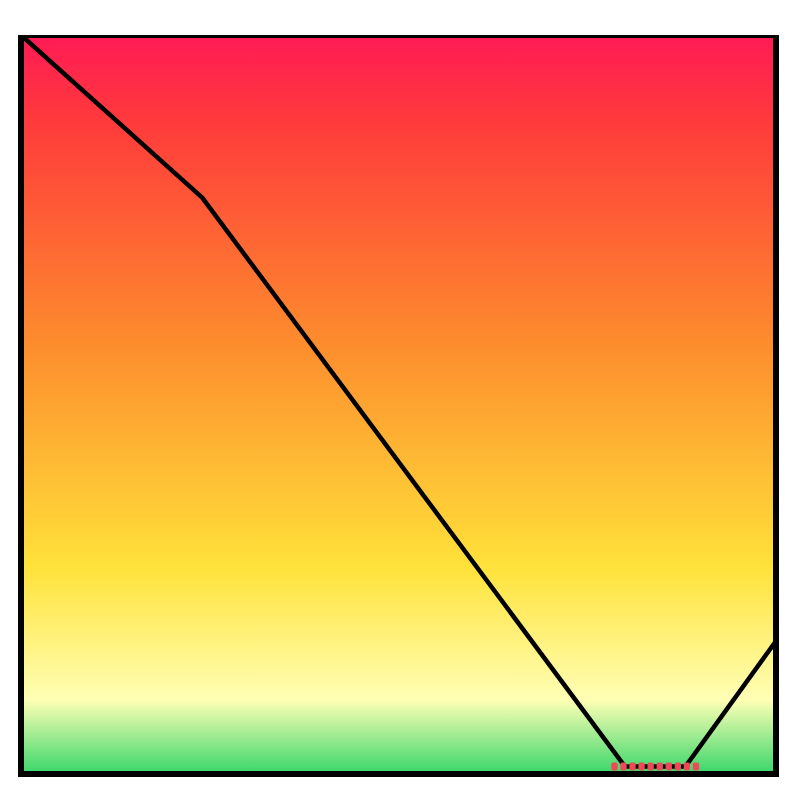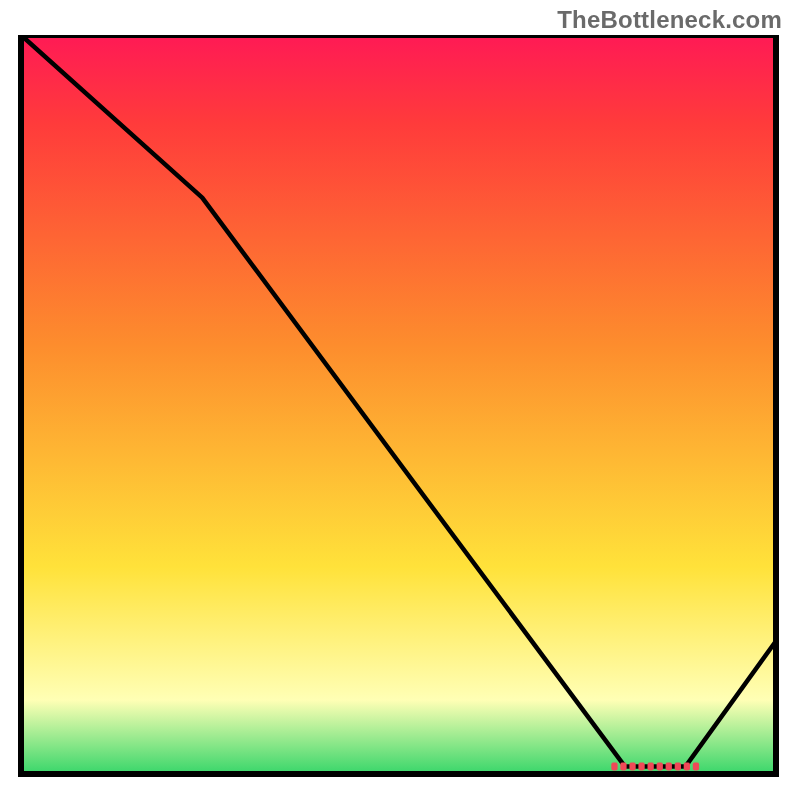--- a/index.html
+++ b/index.html
@@ -32,21 +32,20 @@
     width: 761px;
     height: 745px;
     box-sizing: border-box;
   }
   svg { display: block; }
 </style>
 </head>
 <body>
 
 <div class="wrap">
-  <div class="watermark">TheBottleneck.com</div>
 
   <div class="plot">
     <svg viewBox="0 0 761 745" width="761" height="745">
       <defs>
         <linearGradient id="bg-grad" x1="0" y1="0" x2="0" y2="1">
           <stop offset="0%" stop-color="#ff1a55"></stop>
           <stop offset="12%" stop-color="#ff3b3b"></stop>
           <stop offset="42%" stop-color="#fd8d2d"></stop>
           <stop offset="72%" stop-color="#ffe23a"></stop>
           <stop offset="90%" stop-color="#ffffb5"></stop>

